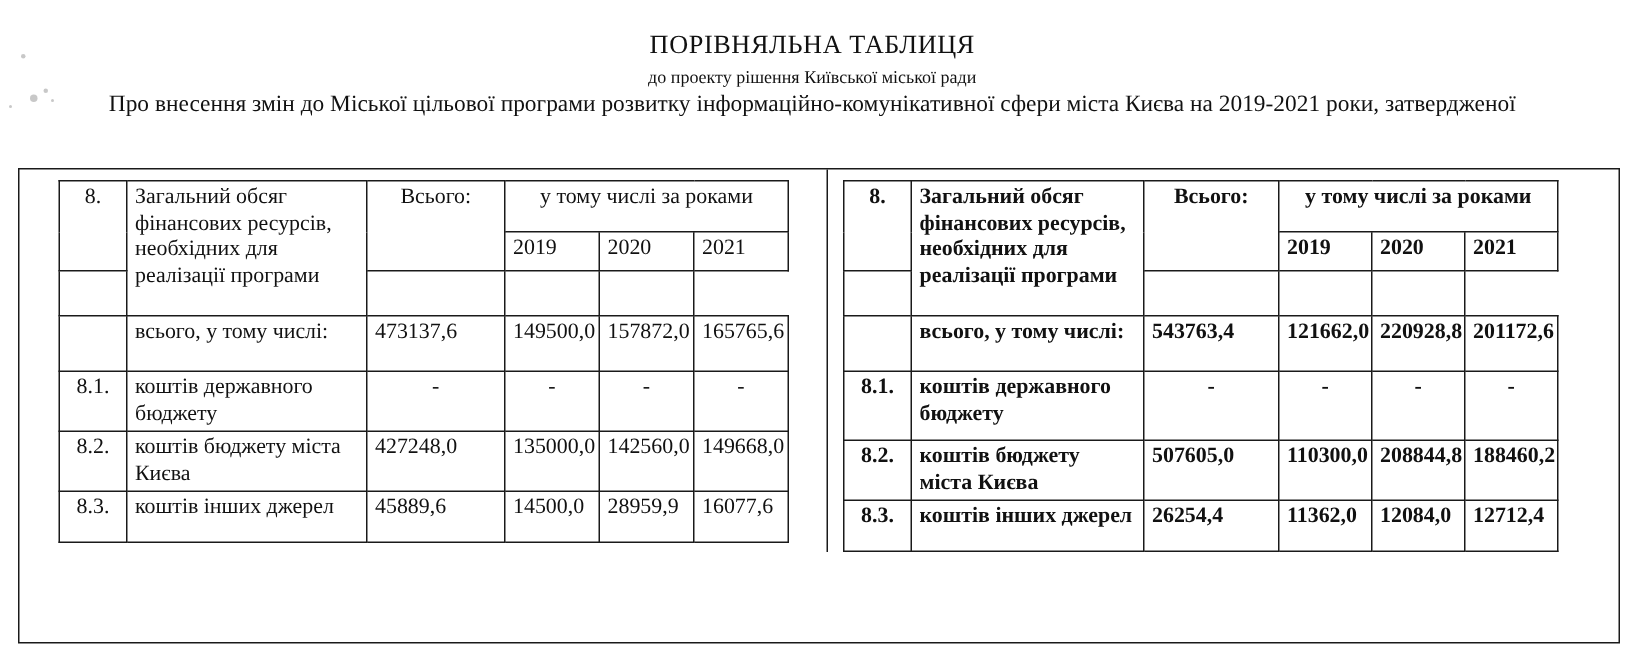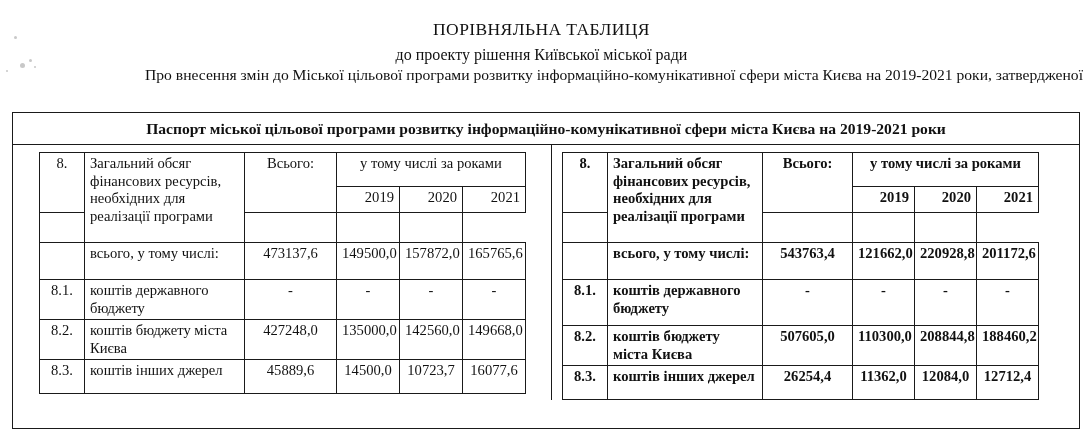--- a/index.html
+++ b/index.html
@@ -39,26 +39,25 @@
     display: block;
     line-height: 1.32;
     white-space: nowrap;
   }
   .title-main {
     font-size: 17.5px;
     letter-spacing: .4px;
     margin-bottom: 3px;
   }
   .title-sub {
-    font-size: 16px;
+    font-size: 12px;
     font-family: Liberation Serif, serif;
   }
   .title-body {
     font-size: 15.6px;
-    text-align: right;
   }
 
   
   .frame {
     position: absolute;
     left: 12px;
     top: 112px;
     width: 1068px;
     height: 317px;
     border: 1.4px solid #1a1a1a;
@@ -130,35 +129,35 @@
     font-size: 14.6px;
     line-height: 1.2;
   }
   table.data.right td, table.data.right th {
     font-weight: bold;
   }
 
   .c-idx  { width: 45px;  text-align: center; }
   .c-name { width: 160px; text-align: left; font-family: Liberation Serif, serif; }
   .c-tot  { width: 92px;  text-align: center; }
-  .c-yr   { width: 71px;  text-align: right; }
+  .c-yr   { width: 71px;  text-align: left; }
   .c-yr.last { width: 74px; }
 
   table.data.right .c-idx  { width: 45px; }
   table.data.right .c-name { width: 155px; }
   table.data.right .c-tot  { width: 90px; }
   table.data.right .c-yr   { width: 72px; }
   table.data.right .c-yr.last { width: 75px; }
 
   .hdr-span {
     text-align: center;
     vertical-align: middle;
   }
   .mid { vertical-align: middle; }
-  .num { text-align: center; vertical-align: middle; }
+  .num { vertical-align: middle; }
   .dash { text-align: center; vertical-align: middle; }
 
   .r-head   { height: 34px; }
   .r-years  { height: 26px; }
   .r-filler { height: 30px; }
   .r-total  { height: 37px; }
   .r-item   { height: 34px; }
   .r-item3  { height: 46px; }
 </style>
 </head>
@@ -172,21 +171,20 @@
 
 <div class="doc-head">
   <span class="line title-main">ПОРІВНЯЛЬНА ТАБЛИЦЯ</span>
   <span class="line title-sub">до проекту рішення Київської міської ради</span>
   <span class="line title-body">Про внесення змін до Міської цільової програми розвитку інформаційно-комунікативної сфери міста Києва на 2019-2021 роки, затвердженої</span>
 </div>
 
 <div class="frame">
 
 
-  <div class="frame-titlerow">Паспорт міської цільової програми розвитку інформаційно-комунікативної сфери міста Києва на 2019-2021 роки</div>
 
   <div class="frame-body">
 
     <div class="frame-body-left">
       <table class="data left">
         <tbody>
           <tr class="r-head">
             <td class="c-idx mid" rowspan="2">8.</td>
             <td class="c-name" rowspan="3">Загальний обсяг фінансових ресурсів, необхідних для реалізації програми</td>
             <td class="c-tot mid" rowspan="2">Всього:</td>
@@ -226,21 +224,21 @@
             <td class="num">427248,0</td>
             <td class="num">135000,0</td>
             <td class="num">142560,0</td>
             <td class="num">149668,0</td>
           </tr>
           <tr class="r-item">
             <td class="c-idx">8.3.</td>
             <td class="c-name">коштів інших джерел</td>
             <td class="num">45889,6</td>
             <td class="num">14500,0</td>
-            <td class="num">10723,7</td>
+            <td class="num">28959,9</td>
             <td class="num">16077,6</td>
           </tr>
         </tbody>
       </table>
     </div>
 
     <div class="frame-body-right">
       <table class="data right">
         <tbody>
           <tr class="r-head">

